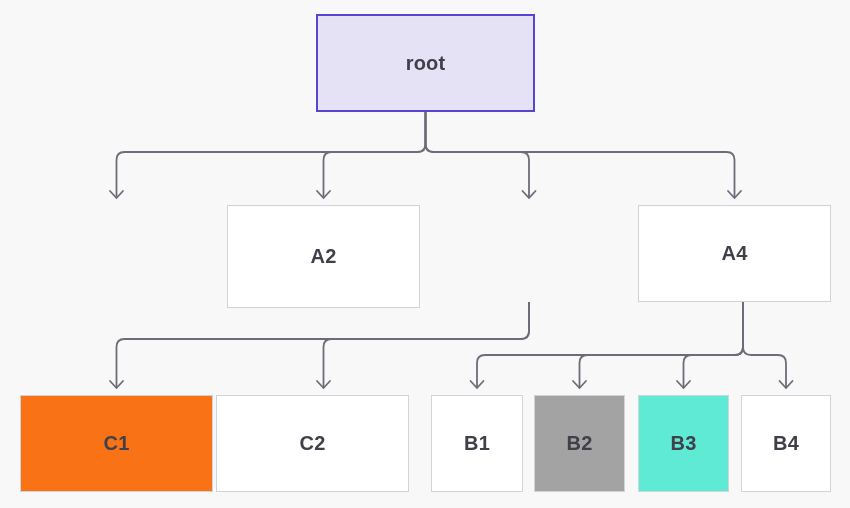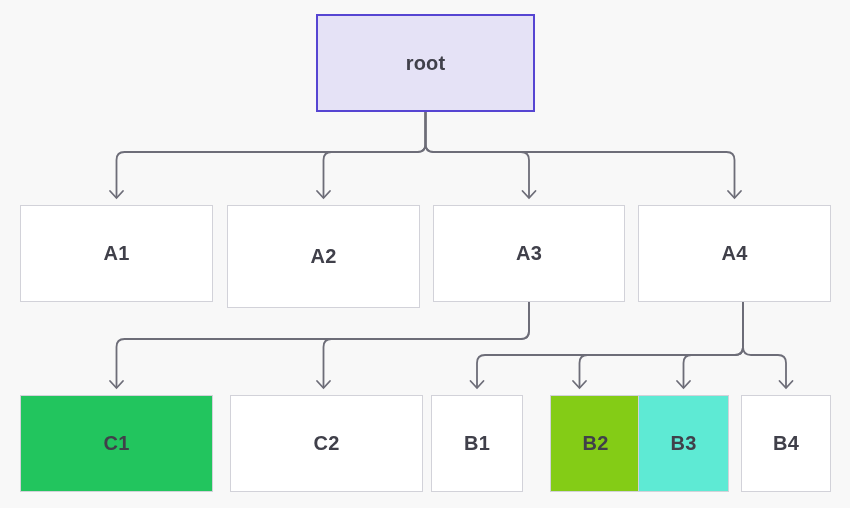--- a/index.html
+++ b/index.html
@@ -63,23 +63,21 @@
       <path d="M743,302 V347 Q743,355 735,355 H485 Q477,355 477,363 V388" fill="none" stroke="#6d6d78" stroke-width="1.8"></path>
       <path d="M470.5,381 L477,388 L483.5,381" fill="none" stroke="#6d6d78" stroke-width="1.8" stroke-linecap="round"></path>
       <path d="M743,302 V347 Q743,355 735,355 H587.5 Q579.5,355 579.5,363 V388" fill="none" stroke="#6d6d78" stroke-width="1.8"></path>
       <path d="M573,381 L579.5,388 L586,381" fill="none" stroke="#6d6d78" stroke-width="1.8" stroke-linecap="round"></path>
       <path d="M743,302 V347 Q743,355 735,355 H691.5 Q683.5,355 683.5,363 V388" fill="none" stroke="#6d6d78" stroke-width="1.8"></path>
       <path d="M677,381 L683.5,388 L690,381" fill="none" stroke="#6d6d78" stroke-width="1.8" stroke-linecap="round"></path>
       <path d="M743,302 V347 Q743,355 751,355 H778 Q786,355 786,363 V388" fill="none" stroke="#6d6d78" stroke-width="1.8"></path>
       <path d="M779.5,381 L786,388 L792.5,381" fill="none" stroke="#6d6d78" stroke-width="1.8" stroke-linecap="round"></path>
     </svg>
 <div class="node node-root" style="left: 316px; top: 14px; width: 219px; height: 98px; color: rgb(64, 64, 74); background: rgb(229, 226, 246); border-color: rgb(86, 69, 210);">root</div>
-    <div class="node" style="left: 20px; top: 205px; width: 193px; height: 97px; color: rgb(64, 64, 74); background: rgb(255, 255, 255); border-color: rgb(210, 210, 217);">A1</div>
     <div class="node" style="left: 227px; top: 205px; width: 193px; height: 103px; color: rgb(64, 64, 74); background: rgb(255, 255, 255); border-color: rgb(210, 210, 217);">A2</div>
-    <div class="node" style="left: 433px; top: 205px; width: 192px; height: 97px; color: rgb(64, 64, 74); background: rgb(255, 255, 255); border-color: rgb(210, 210, 217);">A3</div>
     <div class="node" style="left: 638px; top: 205px; width: 193px; height: 97px; color: rgb(64, 64, 74); background: rgb(255, 255, 255); border-color: rgb(210, 210, 217);">A4</div>
-    <div class="node" style="left: 20px; top: 395px; width: 193px; height: 97px; color: rgb(64, 64, 74); background: #22c55e; border-color: rgb(210, 210, 217);">C1</div>
-    <div class="node" style="left: 230px; top: 395px; width: 193px; height: 97px; color: rgb(64, 64, 74); background: rgb(255, 255, 255); border-color: rgb(210, 210, 217);">C2</div>
+    <div class="node" style="left: 20px; top: 395px; width: 193px; height: 97px; color: rgb(64, 64, 74); background: #f97316; border-color: rgb(210, 210, 217);">C1</div>
+    <div class="node" style="left: 216px; top: 395px; width: 193px; height: 97px; color: rgb(64, 64, 74); background: rgb(255, 255, 255); border-color: rgb(210, 210, 217);">C2</div>
     <div class="node" style="left: 431px; top: 395px; width: 92px; height: 97px; color: rgb(64, 64, 74); background: rgb(255, 255, 255); border-color: rgb(210, 210, 217);">B1</div>
-    <div class="node" style="left: 534px; top: 395px; width: 91px; height: 97px; color: rgb(64, 64, 74); background: #84cc16; border-color: rgb(210, 210, 217); margin-left: 16px;">B2</div>
+    <div class="node" style="left: 534px; top: 395px; width: 91px; height: 97px; color: rgb(64, 64, 74); background: #a3a3a3; border-color: rgb(210, 210, 217);">B2</div>
     <div class="node" style="left: 638px; top: 395px; width: 91px; height: 97px; color: rgb(64, 64, 74); background: #5eead4; border-color: rgb(210, 210, 217);">B3</div>
     <div class="node" style="left: 741px; top: 395px; width: 90px; height: 97px; color: rgb(64, 64, 74); background: rgb(255, 255, 255); border-color: rgb(210, 210, 217);">B4</div>
   </div>
 
 </body></html>

